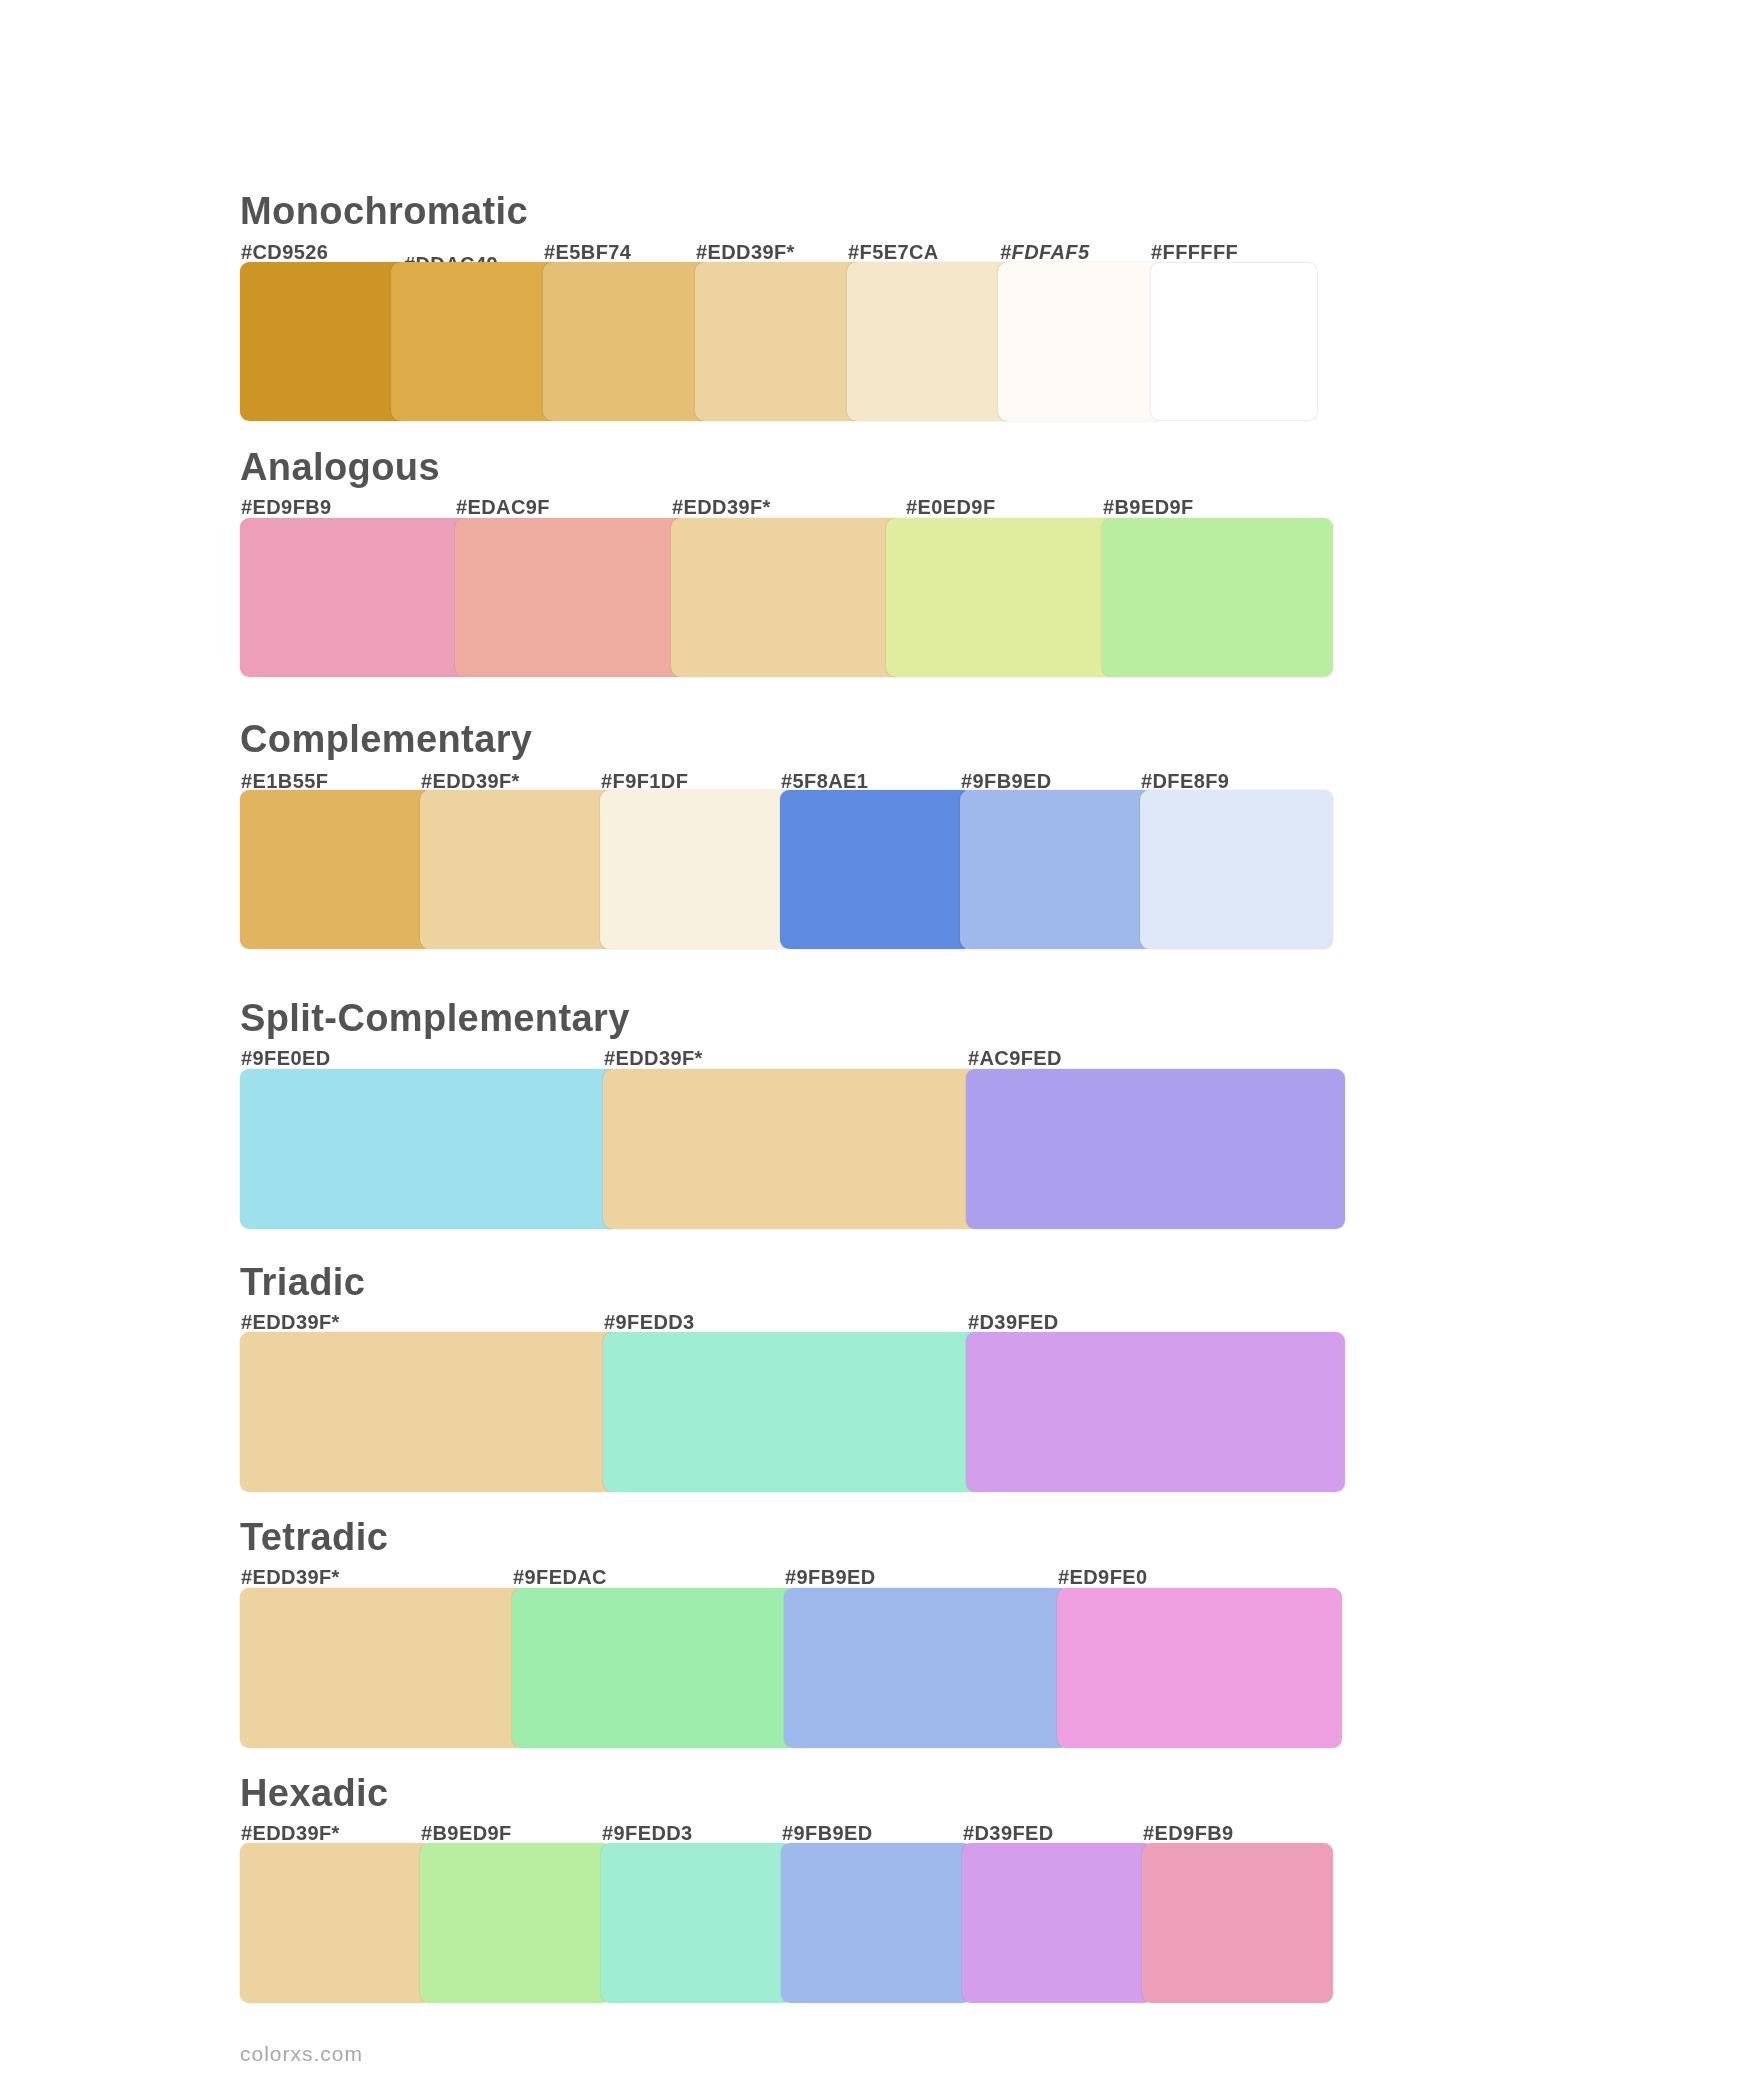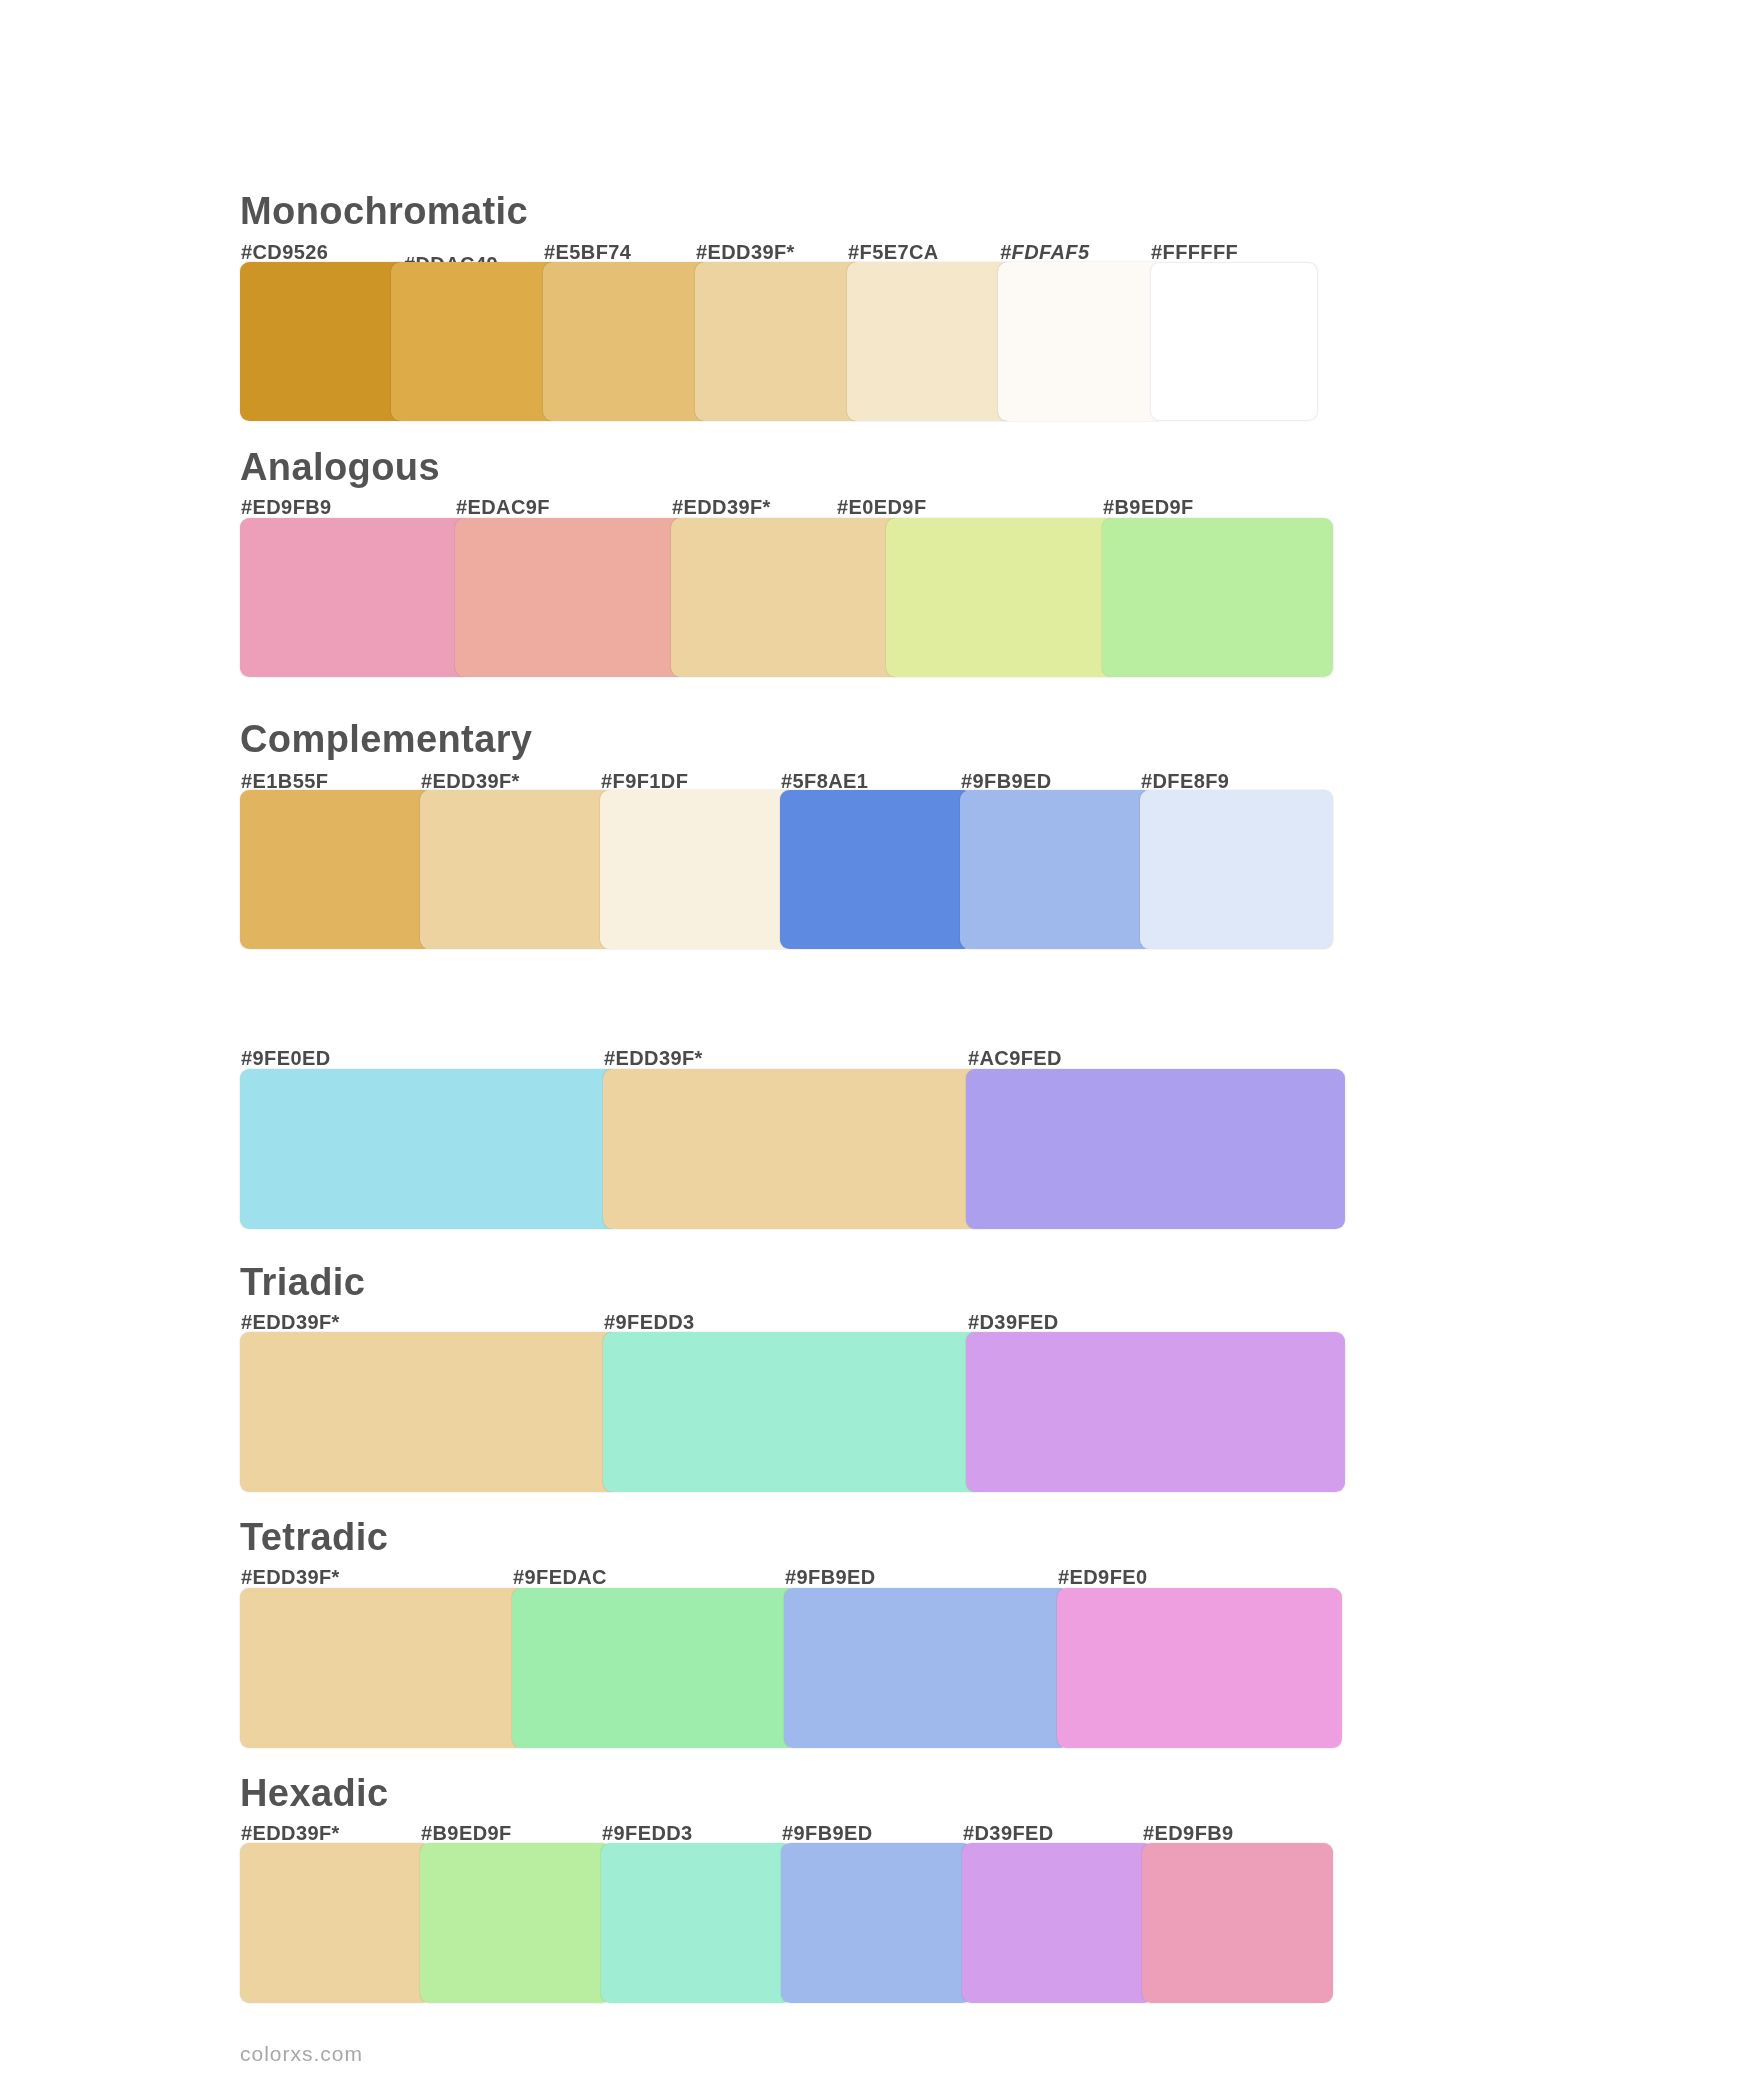--- a/index.html
+++ b/index.html
@@ -78,21 +78,21 @@
 
     <section class="section">
       <h2 class="sect-title" style="top: 448px;">Analogous</h2>
       <div class="swatch-row">
           <div class="hex-label" style="left: 241px; top: 497px;">#ED9FB9</div>
           <div class="swatch" title="#ED9FB9" style="left: 240px; top: 518px; width: 231px; height: 159px; background: rgb(237, 159, 185); z-index: 10;"></div>
           <div class="hex-label" style="left: 456px; top: 497px;">#EDAC9F</div>
           <div class="swatch" title="#EDAC9F" style="left: 455px; top: 518px; width: 231px; height: 159px; background: rgb(237, 172, 159); z-index: 11;"></div>
           <div class="hex-label" style="left: 672px; top: 497px;">#EDD39F*</div>
           <div class="swatch" title="#EDD39F*" style="left: 671px; top: 518px; width: 231px; height: 159px; background: rgb(237, 211, 159); z-index: 12;"></div>
-          <div class="hex-label" style="left: 837px; top: 497px;">#E0ED9F</div>
+          <div class="hex-label" style="left: 906px; top: 497px;">#E0ED9F</div>
           <div class="swatch" title="#E0ED9F" style="left: 886px; top: 518px; width: 231px; height: 159px; background: rgb(224, 237, 159); z-index: 13;"></div>
           <div class="hex-label" style="left: 1103px; top: 497px;">#B9ED9F</div>
           <div class="swatch" title="#B9ED9F" style="left: 1102px; top: 518px; width: 231px; height: 159px; background: rgb(185, 237, 159); z-index: 14;"></div>
         </div>
     </section>
 
     <section class="section">
       <h2 class="sect-title" style="top: 720px;">Complementary</h2>
       <div class="swatch-row">
           <div class="hex-label" style="left: 241px; top: 771px;">#E1B55F</div>
@@ -104,20 +104,21 @@
           <div class="hex-label" style="left: 781px; top: 771px;">#5F8AE1</div>
           <div class="swatch" title="#5F8AE1" style="left: 780px; top: 790px; width: 193px; height: 159px; background: rgb(95, 138, 225); z-index: 13;"></div>
           <div class="hex-label" style="left: 961px; top: 771px;">#9FB9ED</div>
           <div class="swatch" title="#9FB9ED" style="left: 960px; top: 790px; width: 193px; height: 159px; background: rgb(159, 185, 237); z-index: 14;"></div>
           <div class="hex-label" style="left: 1141px; top: 771px;">#DFE8F9</div>
           <div class="swatch" title="#DFE8F9" style="left: 1140px; top: 790px; width: 193px; height: 159px; background: rgb(223, 232, 249); z-index: 15;"></div>
         </div>
     </section>
 
     <section class="section">
+      <h2 class="sect-title" style="top: 999px;">Split-Complementary</h2>
       <div class="swatch-row">
           <div class="hex-label" style="left: 241px; top: 1048px;">#9FE0ED</div>
           <div class="swatch" title="#9FE0ED" style="left: 240px; top: 1069px; width: 379px; height: 160px; background: rgb(159, 224, 237); z-index: 10;"></div>
           <div class="hex-label" style="left: 604px; top: 1048px;">#EDD39F*</div>
           <div class="swatch" title="#EDD39F*" style="left: 603px; top: 1069px; width: 379px; height: 160px; background: rgb(237, 211, 159); z-index: 11;"></div>
           <div class="hex-label" style="left: 968px; top: 1048px;">#AC9FED</div>
           <div class="swatch" title="#AC9FED" style="left: 966px; top: 1069px; width: 379px; height: 160px; background: rgb(172, 159, 237); z-index: 12;"></div>
         </div>
     </section>
 

